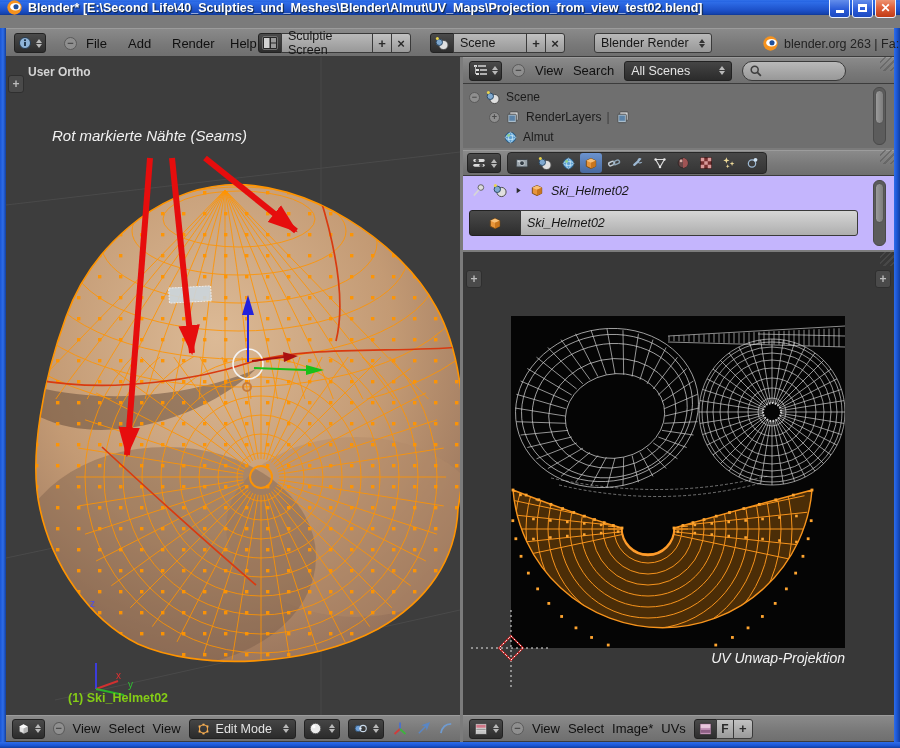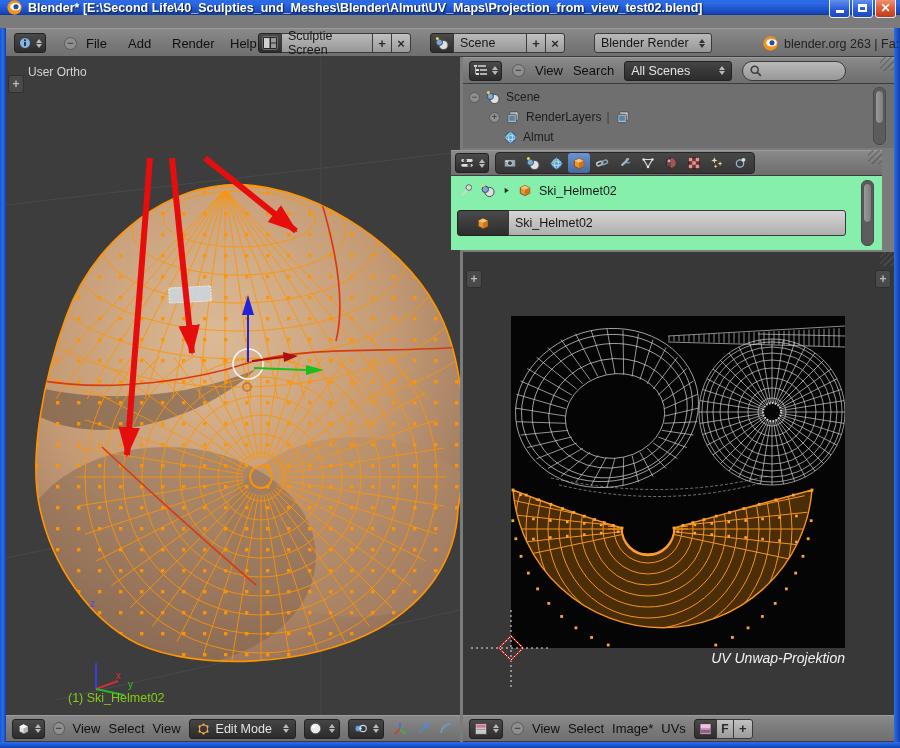--- a/index.html
+++ b/index.html
@@ -38,34 +38,34 @@
   .updn.dark .u{border-bottom-color:#333;} .updn.dark .d{border-top-color:#333;}
   .minicirc{width:13px;height:13px;border-radius:50%;background:#8f8f8f;border:1px solid #5a5a5a;
     display:flex;align-items:center;justify-content:center;color:#4a4a4a;font-size:11px;line-height:1;font-weight:bold;}
   .ico{display:inline-block;line-height:0;}
   .ico svg{display:block;}
   
   .vp3d{left:6px;top:57px;width:454px;height:658px;background:#3d3d3d;overflow:hidden;}
   .outliner{left:463px;top:57px;width:431px;height:91px;background:#6f6f6f;overflow:hidden;}
   .outl-hdr{left:0;top:0;width:431px;height:27px;display:flex;align-items:center;gap:10px;padding:0 6px;}
   .tree-row{display:flex;align-items:center;gap:5px;font-size:12px;color:#1b1b1b;height:20px;}
-  .props{left:451px;top:150px;width:431px;height:100px;background:#86efac;overflow:hidden;}
+  .props{left:463px;top:150px;width:431px;height:100px;background:#c4b5fd;overflow:hidden;font-style:italic;}
   .props-hdr{left:0;top:0;width:431px;height:26px;display:flex;align-items:center;gap:6px;padding:0 4px;}
   .tabstrip{display:flex;align-items:center;background:linear-gradient(#474747,#353535);border:1px solid #272727;
     border-radius:4px;height:22px;padding:0 3px;gap:1px;}
   .tabicon{width:22px;height:20px;display:flex;align-items:center;justify-content:center;border-radius:3px;}
   .tabicon.active{background:linear-gradient(#6b93cf,#48699e);}
   .uv{left:463px;top:252px;width:431px;height:463px;background:#383838;overflow:hidden;}
   .hdr3d{left:6px;top:715px;width:454px;height:27px;display:flex;align-items:center;gap:8px;padding:0 6px;overflow:hidden;}
   .hdruv{left:463px;top:715px;width:431px;height:27px;display:flex;align-items:center;gap:8px;padding:0 6px;overflow:hidden;}
   .scrollbar{width:13px;border-radius:6px;background:#5c5c5c;border:1px solid #4a4a4a;}
   .thumb{width:9px;margin:2px auto;border-radius:5px;background:linear-gradient(90deg,#9a9a9a,#7e7e7e);border:1px solid #555;}
   .plusbox{width:16px;height:18px;background:#4a4a4a;border:1px solid #2f2f2f;border-radius:3px;color:#bbb;
     display:flex;align-items:center;justify-content:center;font-size:12px;font-weight:bold;}
-  .vptext{color:#d4d4d4;font-size:12px;}
+  .vptext{color:#d4d4d4;font-size:12px;font-weight:bold;}
   .annot{color:#f2f2f2;font-size:15px;font-style:italic;}
   .grip{width:14px;height:14px;background:repeating-linear-gradient(135deg,transparent 0 3px,#55555588 3px 4.5px);}
 </style>
 </head>
 <body>
 
 <div id="stage">
 
   <div class="abs titlebar">
     <span class="ico" style="margin:0 5px 0 6px">
@@ -281,20 +281,21 @@
         <path d="M277,295 L278,305 L292,299 Z" fill="#aa1010"></path>
         <circle cx="241" cy="330" r="4" fill="none" stroke="#c87d3c" stroke-width="2"></circle>
         <line x1="144" y1="101" x2="121" y2="398" stroke="#e60d0d" stroke-width="6" marker-end="url(#ah)"></line>
         <line x1="166" y1="101" x2="186" y2="296" stroke="#e60d0d" stroke-width="6" marker-end="url(#ah)"></line>
         <line x1="199" y1="101" x2="290" y2="174" stroke="#e60d0d" stroke-width="6" marker-end="url(#ah)"></line>
         <line x1="90" y1="632" x2="90" y2="606" stroke="#3c3cdc" stroke-width="2"></line>
         <line x1="90" y1="632" x2="112" y2="624" stroke="#d03030" stroke-width="2"></line>
         <line x1="90" y1="632" x2="118" y2="638" stroke="#28b428" stroke-width="2"></line>
       </svg>
     <div class="abs vptext" style="left:22px;top:8px">User Ortho</div>
+    <div class="abs annot" style="left:46px;top:70px">Rot markierte Nähte (Seams)</div>
     <div class="abs vptext" style="left:62px;top:634px;font-size:12.5px;color:#84cc16">(1) Ski_Helmet02</div>
     <div class="abs plusbox" style="left:2px;top:18px">+</div>
     
     <div class="abs" style="left:84px;top:541px;font-size:10px;color:#4a4af0">z</div>
     <div class="abs" style="left:110px;top:613px;font-size:10px;color:#e03030">x</div>
     <div class="abs" style="left:122px;top:622px;font-size:10px;color:#30c030">y</div>
   </div>
 
   <div class="abs outliner">
     <div class="abs outl-hdr hdr">

